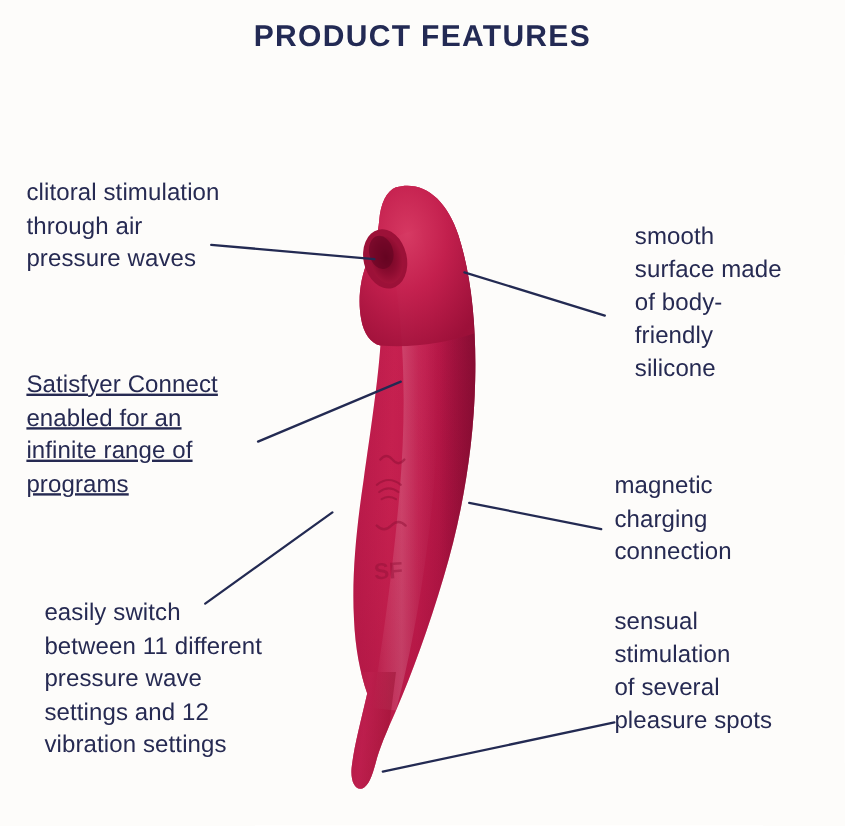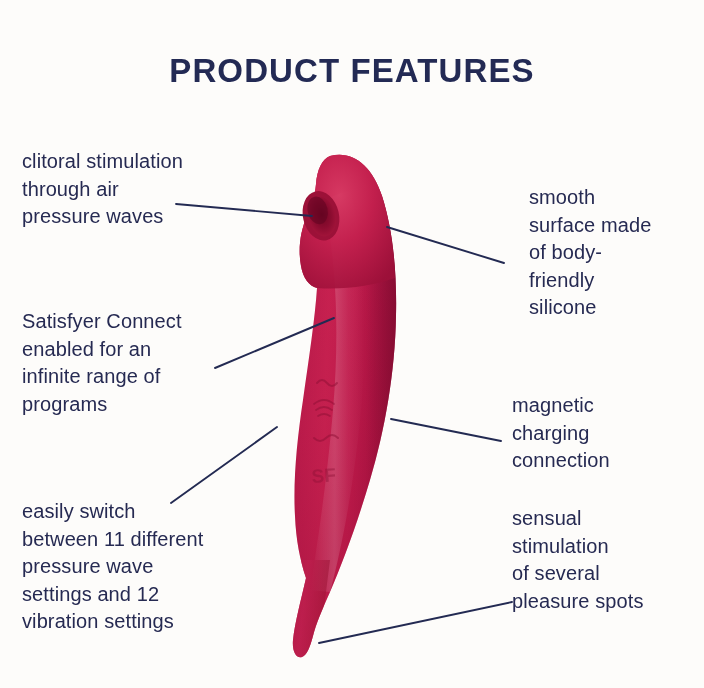--- a/index.html
+++ b/index.html
@@ -22,44 +22,43 @@
     overflow: hidden;
   }
 
   
   #page-title {
     position: absolute;
     left: 0;
     top: 16px;
     width: 704px;
     text-align: center;
-    font-size: 33px;
+    font-size: 25px;
     font-weight: bold;
     letter-spacing: 1.1px;
     color: #232a54;
     font-family: "Liberation Sans", sans-serif;
-    margin-top: 36px;
   }
 
   
   .callout {
     position: absolute;
     color: #262a52;
     font-size: 20px;
     line-height: 27.5px;
     font-weight: normal;
     letter-spacing: 0.1px;
     white-space: pre-line;
   }
   .callout.left  { text-align: left; }
   .callout.right { text-align: left; }
 
   #callout-air       { left: 22px;  top: 148px; width: 250px; }
-  #callout-connect   { left: 22px;  top: 308px; width: 255px; }
-  #callout-switch    { left: 22px;  top: 498px; width: 262px; }
+  #callout-connect   { left: 22px;  top: 308px; width: 255px; text-decoration: underline; }
+  #callout-switch    { left: 37px;  top: 498px; width: 262px; }
   #callout-silicone  { left: 512px; top: 184px; width: 185px; margin-left: 17px; }
   #callout-magnetic  { left: 512px; top: 392px; width: 185px; }
   #callout-sensual   { left: 512px; top: 505px; width: 192px; }
 
   
   #product-figure {
     position: absolute;
     left: 0;
     top: 0;
     width: 704px;

